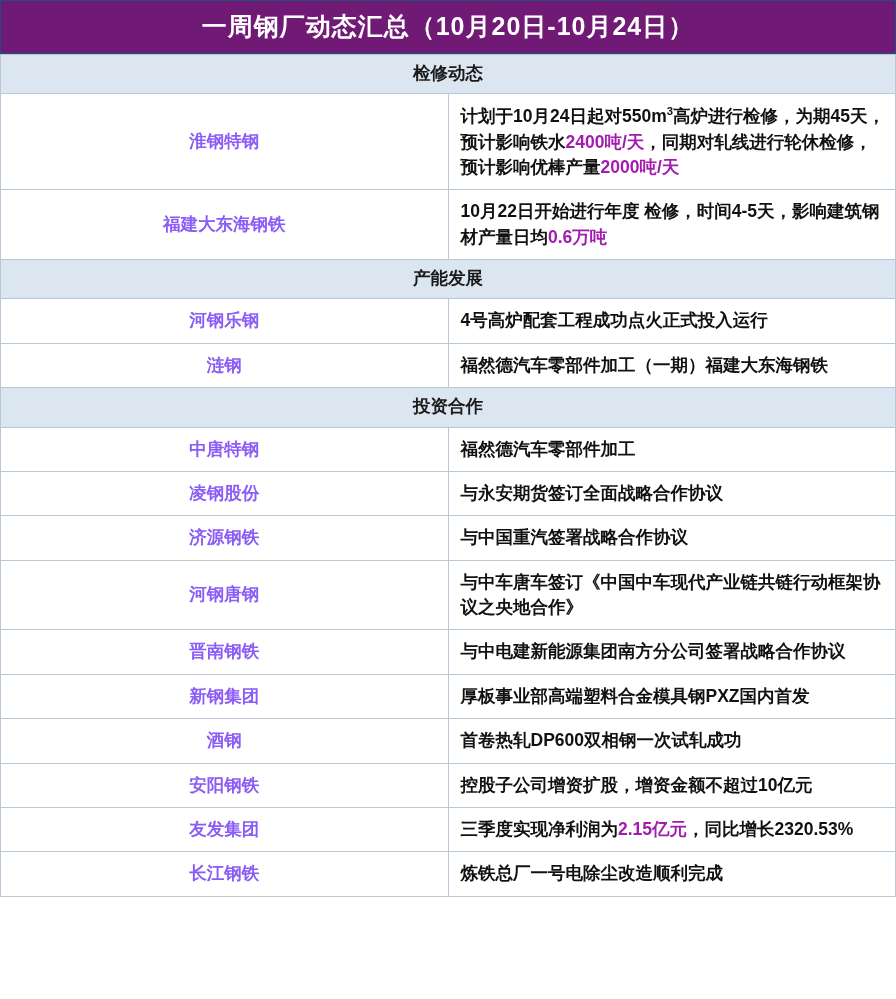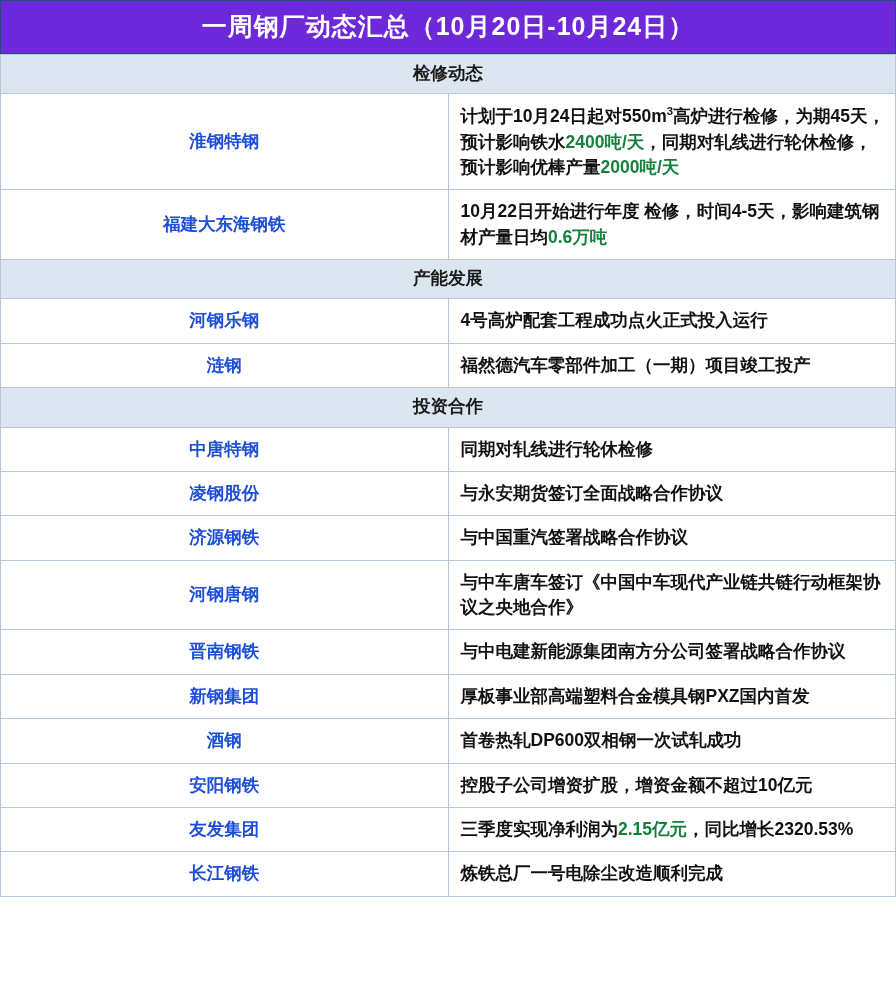--- a/index.html
+++ b/index.html
@@ -12,21 +12,21 @@
     font-family: "Liberation Sans", sans-serif;
     color: #1a1a1a;
   }
   .sheet {
     width: 896px;
     box-sizing: border-box;
     background: #ffffff;
     padding: 0;
   }
   .title-bar {
-    background: #6d28d9;
+    background: #701a75;
     color: #ffffff;
     text-align: center;
     font-size: 25px;
     font-weight: bold;
     letter-spacing: 1px;
     padding: 9px 0 10px 0;
     border: 1px solid #1f4e79;
     box-sizing: border-box;
   }
   table.grid {
@@ -50,29 +50,29 @@
     padding: 6px 0 7px 0;
     border-left: 1px solid #b9c6d6;
     border-right: 1px solid #b9c6d6;
   }
   td.company {
     width: 212px;
     text-align: center;
     font-weight: bold;
     font-size: 18px;
     padding: 9px 4px;
-    color: #1d4ed8;
+    color: #8b5cf6;
   }
   td.content {
     padding: 9px 10px 9px 12px;
     font-weight: bold;
     color: #111111;
   }
   .hl {
-    color: #15803d;
+    color: #a21caf;
   }
   sup {
     font-size: 0.65em;
     vertical-align: super;
   }
 </style>
 </head>
 <body>
 
 <div class="sheet">
@@ -94,28 +94,28 @@
         </tr>
         <tr>
           <td class="section" colspan="2">产能发展</td>
         </tr>
         <tr>
           <td class="company">河钢乐钢</td>
           <td class="content"><span>4号高炉配套工程成功点火正式投入运行</span></td>
         </tr>
         <tr>
           <td class="company">涟钢</td>
-          <td class="content"><span>福然德汽车零部件加工（一期）项目竣工投产</span></td>
+          <td class="content"><span>福然德汽车零部件加工（一期）福建大东海钢铁</span></td>
         </tr>
         <tr>
           <td class="section" colspan="2">投资合作</td>
         </tr>
         <tr>
           <td class="company">中唐特钢</td>
-          <td class="content"><span>同期对轧线进行轮休检修</span></td>
+          <td class="content"><span>福然德汽车零部件加工</span></td>
         </tr>
         <tr>
           <td class="company">凌钢股份</td>
           <td class="content"><span>与永安期货签订全面战略合作协议</span></td>
         </tr>
         <tr>
           <td class="company">济源钢铁</td>
           <td class="content"><span>与中国重汽签署战略合作协议</span></td>
         </tr>
         <tr>

